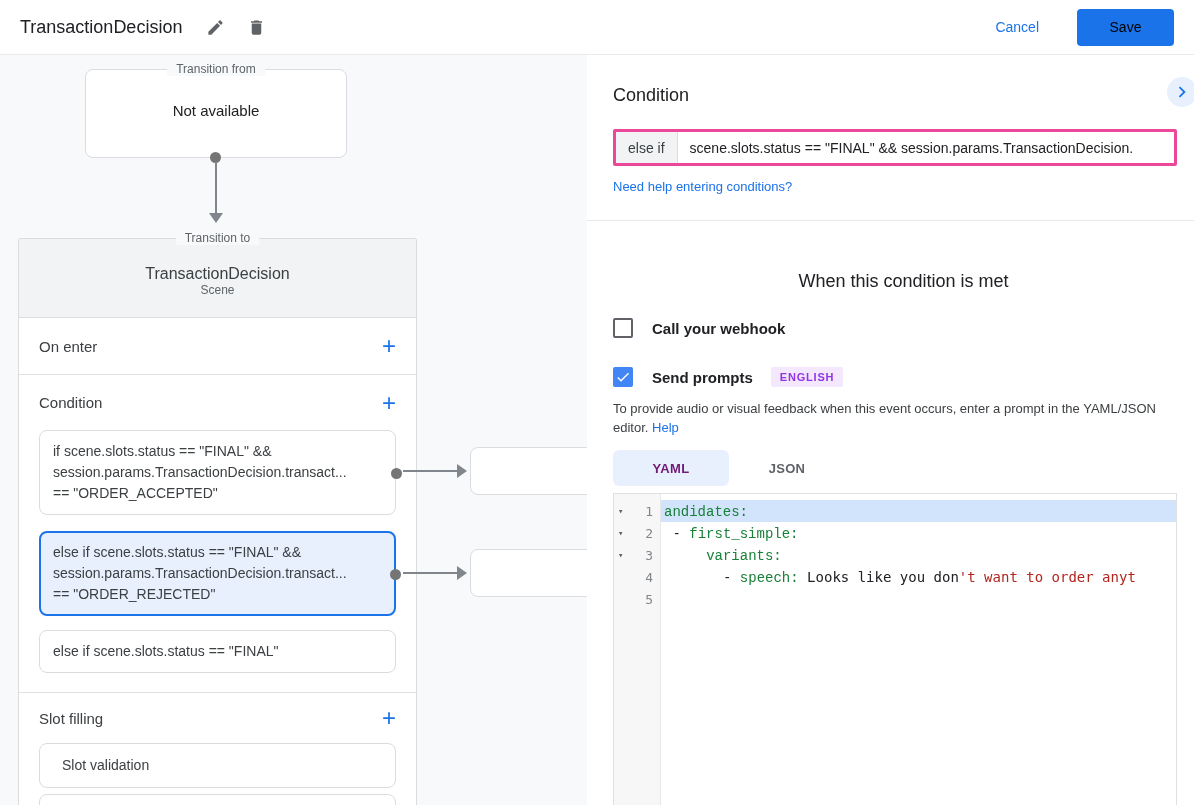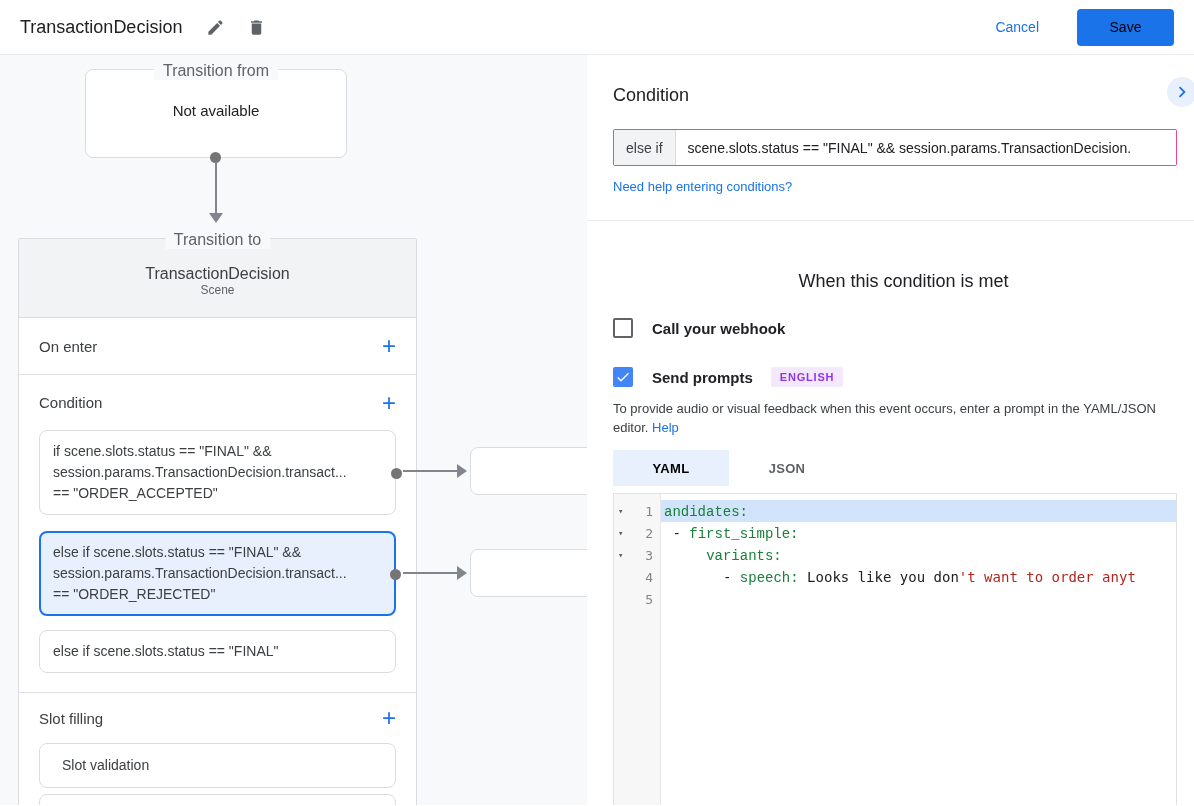--- a/index.html
+++ b/index.html
@@ -22,21 +22,21 @@
 
   
   .content { display:flex; height:750px; }
   .diagram { width:587px; background:#f8f9fa; position:relative; overflow:hidden; flex:none; }
   .panel { flex:1; background:#fff; position:relative; overflow:hidden; padding-left:26px; }
 
   
   .from-box { position:absolute; left:85px; top:14px; width:262px; height:89px;
     background:#fff; border:1px solid #dadce0; border-radius:8px; }
   .box-legend { position:absolute; top:-8px; left:50%; transform:translateX(-50%);
-    background:#f8f9fa; padding:0 9px; font-size:16px; color:#5f6368; white-space:nowrap; }
+    background:#f8f9fa; padding:0 9px; font-size:12px; color:#5f6368; white-space:nowrap; }
   .from-box .box-text { display:block; text-align:center; margin-top:32px;
     font-size:15px; color:#202124; }
 
   
   .dot { position:absolute; width:11px; height:11px; border-radius:50%; background:#757575; }
   .vline { position:absolute; width:2px; background:#80868b; }
   .hline { position:absolute; height:2px; background:#80868b; }
   .arr-down { position:absolute; width:0; height:0;
     border-left:7px solid transparent; border-right:7px solid transparent;
     border-top:10px solid #80868b; }
@@ -77,21 +77,21 @@
 
   
   .panel h2 { font-size:18px; font-weight:400; color:#202124; }
   .cond-head { margin-top:30px; }
   .chev-btn { position:absolute; top:22px; left:580px; width:30px; height:30px;
     border:none; border-radius:50%; background:#e8f0fe; cursor:pointer;
     display:flex; align-items:center; justify-content:center; }
   .chev-btn svg { fill:#1a73e8; width:22px; height:22px; }
 
   .cond-group { margin-top:23px; width:564px; height:37px; display:flex;
-    border:1px solid #ec4899; border-radius:2px; overflow:hidden; }
+    border:3px solid #ec4899; border-radius:2px; overflow:hidden; }
   .cond-prefix { background:#f1f3f4; border-right:1px solid #dadce0; padding:0 12px;
     font-size:14px; color:#3c4043; display:flex; align-items:center; flex:none; }
   .cond-input { flex:1; border:none; outline:none; padding:0 12px; font-size:14px;
     color:#202124; font-family:"Liberation Sans",sans-serif; min-width:0; }
   .help-link { display:inline-block; margin-top:13px; font-size:13px; color:#1a73e8;
     text-decoration:none; }
   .panel-divider { position:absolute; left:0; right:0; top:165px; border-top:1px solid #e8eaed; }
 
   .when-head { margin-top:76px;text-align:center; }
   .check-row { display:flex; align-items:center; margin-top:26px; }
@@ -102,21 +102,21 @@
   .check-label { margin-left:19px; font-size:15px; font-weight:700; color:#202124; }
   .lang-badge { margin-left:18px; background:#f3e8fd; color:#9334e6; font-size:11px;
     font-weight:700; letter-spacing:0.8px; padding:4px 9px; border-radius:2px; }
   .feedback { margin-top:12px; width:564px; font-size:13px; color:#3c4043; line-height:19px; }
   .feedback a { color:#1a73e8; text-decoration:none; }
 
   .tabs { display:flex; margin-top:13px; }
   .tab { width:116px; height:36px; display:flex; align-items:center; justify-content:center;
     font-size:13px; font-weight:700; color:#5f6368; background:none; border:none;
     cursor:pointer; font-family:"Liberation Sans",sans-serif; letter-spacing:0.3px; }
-  .tab.active { background:#e8f0fe; color:#000000; }
+  .tab.active { background:#e8f0fe; color:#701a75;border-radius:6px; }
 
   
   .editor { margin-top:7px; width:564px; height:340px; border:1px solid #e0e0e0;
     display:flex; background:#fff; font-family:"DejaVu Sans Mono", monospace; }
   .gutter { width:47px; background:#f7f7f7; border-right:1px solid #e8e8e8;
     padding-top:6px; flex:none; }
   .g-row { height:22px; display:flex; align-items:center; }
   .fold { width:16px; padding-left:4px; font-size:9px; color:#5f6368; cursor:pointer;
     flex:none; }
   .lnum { flex:1; text-align:right; padding-right:7px; font-size:13px; color:#80868b; }

